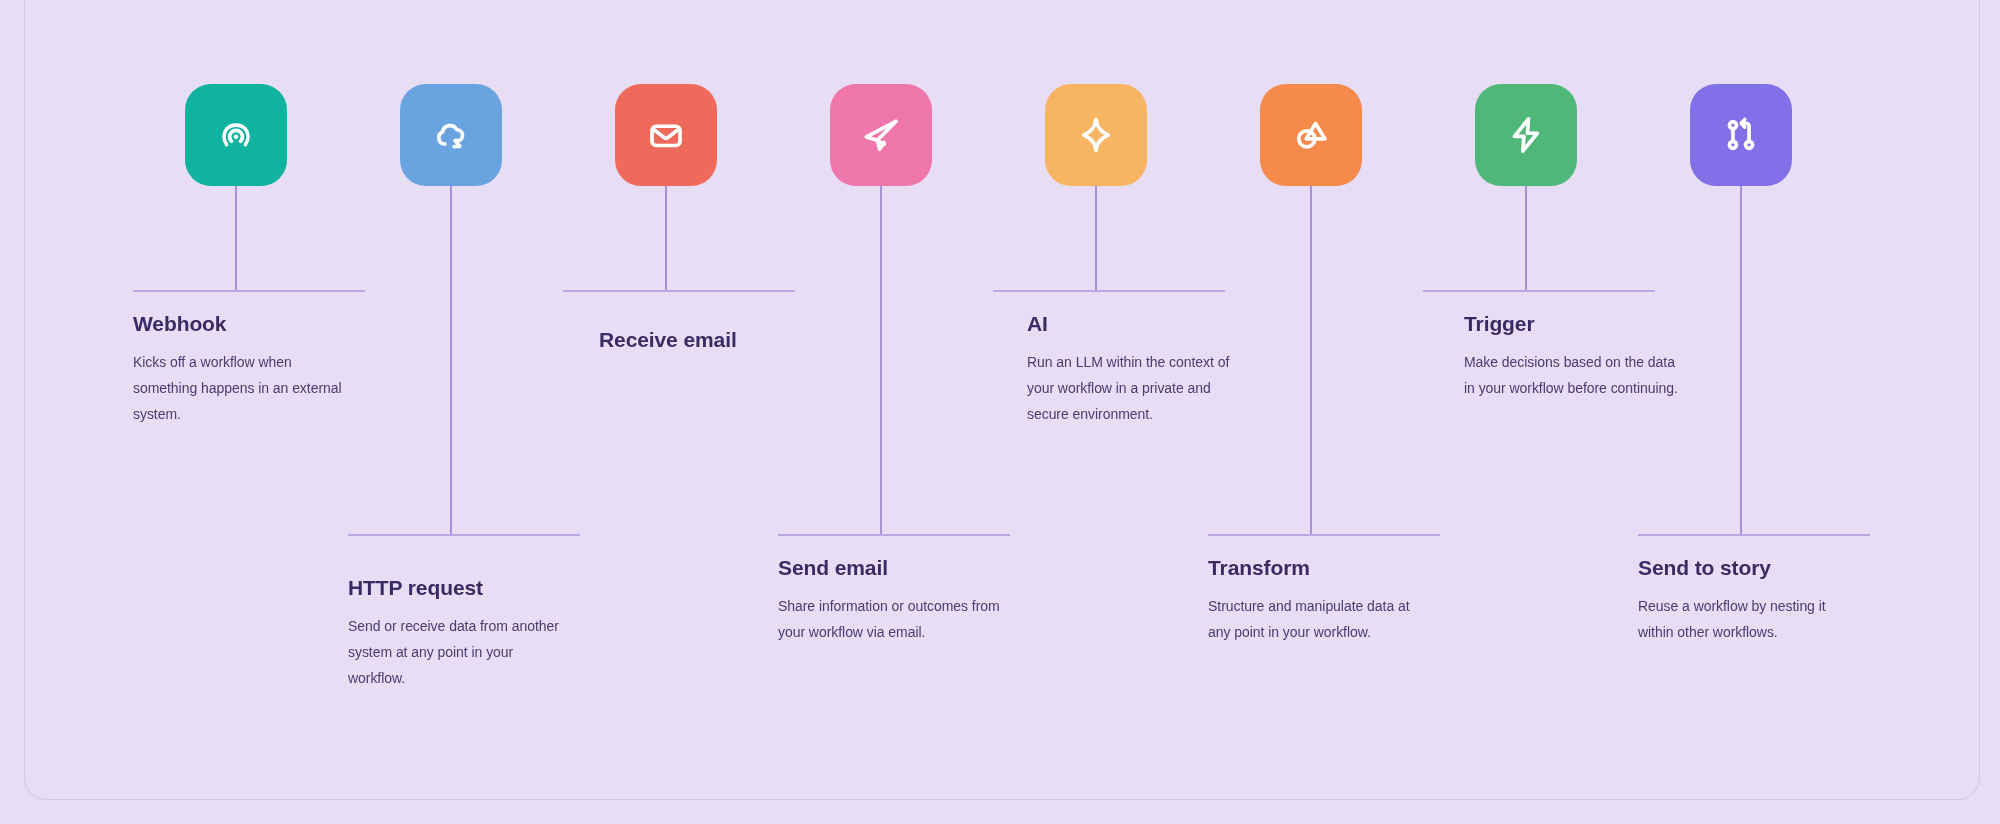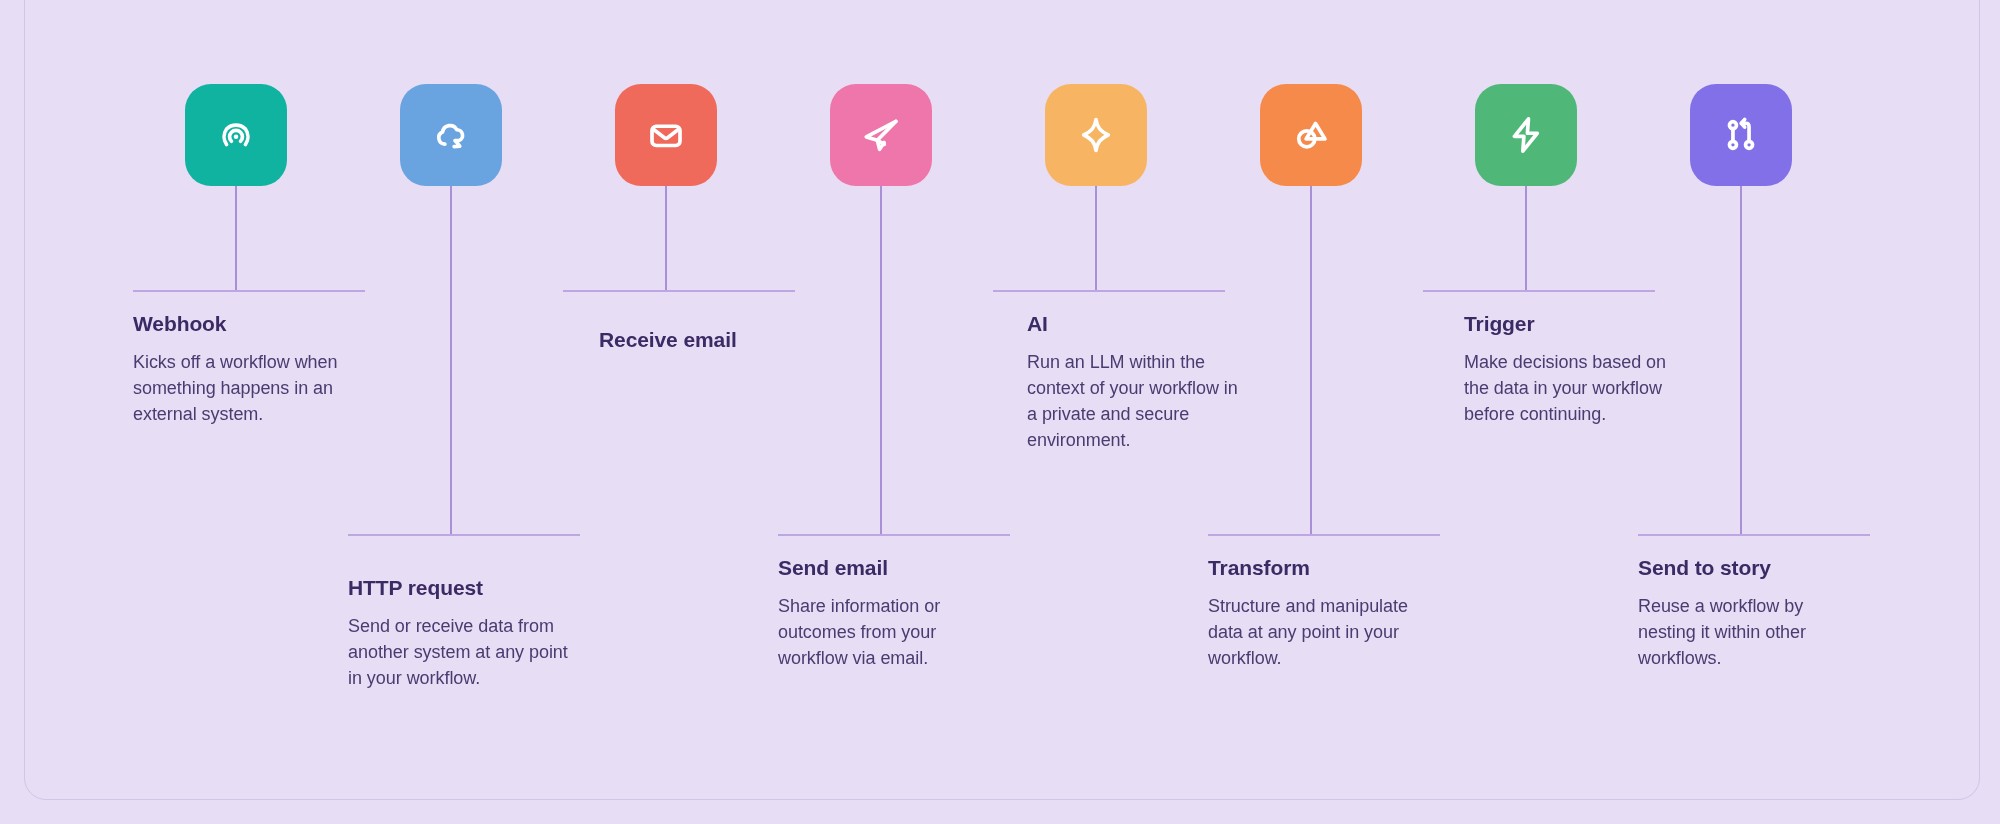--- a/index.html
+++ b/index.html
@@ -58,21 +58,21 @@
   .block { position:absolute; width:222px; }
   .block .title {
     font-size:21px;
     font-weight:700;
     color:#3b2a63;
     letter-spacing:-0.1px;
     margin-bottom:13px;
     white-space:nowrap;
   }
   .block .desc {
-    font-size:18px;
+    font-size:14px;
     line-height:26px;
     color:#4b3b70;
     letter-spacing:-0.05px;
   }
 </style>
 </head>
 <body>
 
 <div id="stage">
   <div id="panel"></div>

